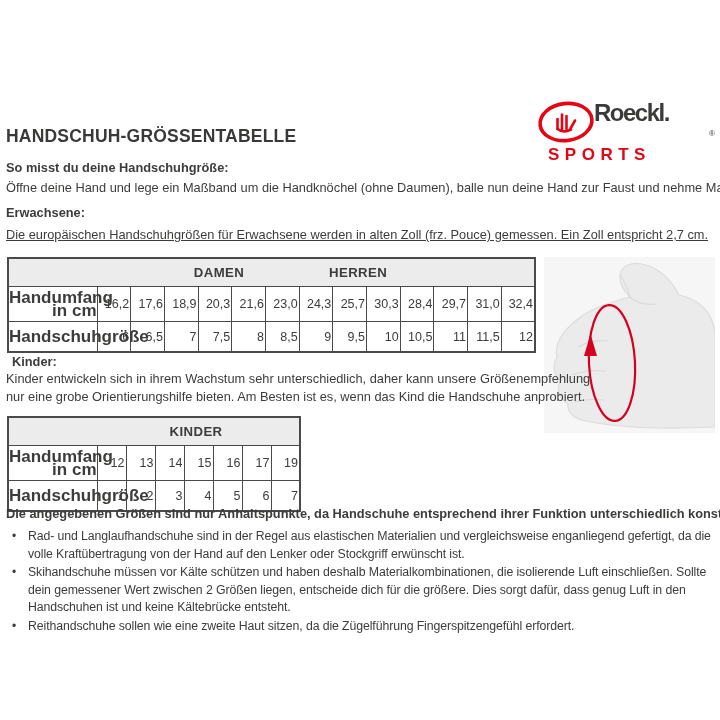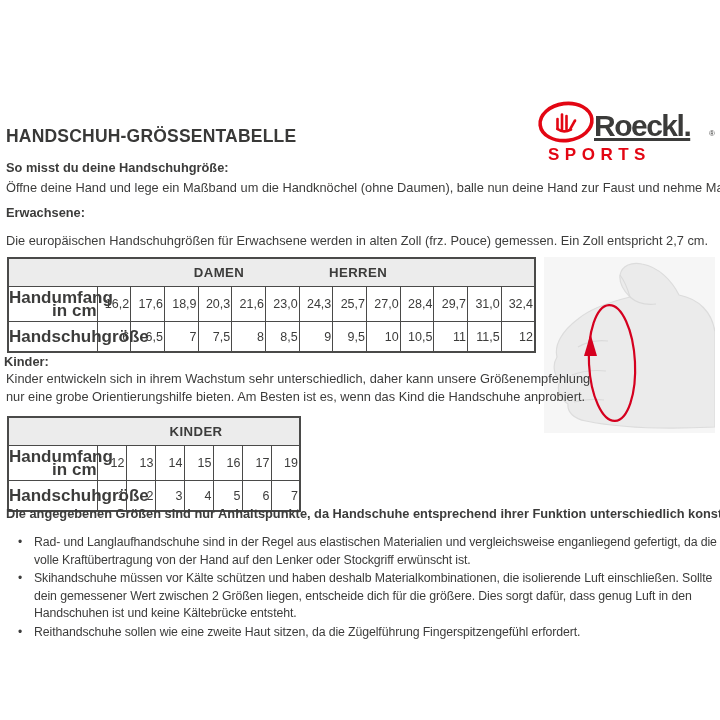--- a/index.html
+++ b/index.html
@@ -6,22 +6,22 @@
   .page {
     position:relative; width:720px; height:720px; background:#ffffff;
     font-family:"Liberation Sans", sans-serif; color:#3c3c3b; overflow:hidden;
   }
   .abs { position:absolute; }
   .nowrap { white-space:nowrap; }
 
   
   .logo { left:537px; top:99px; width:180px; height:64px; }
   .logo-word {
-    position:absolute; left:57px; top:10px; font-size:30px; font-weight:bold;
-    color:#3b3b3a; letter-spacing:-1.5px;text-decoration:underline;
+    position:absolute; left:57px; top:0; font-size:24px; font-weight:bold;
+    color:#3b3b3a; letter-spacing:-1.5px;
   }
   .logo-reg { position:absolute; left:172px; top:30px; font-size:8px; color:#3b3b3a; }
   .logo-sports {
     position:absolute; left:11px; top:46px; font-size:17px; font-weight:bold;
     color:#e30613; letter-spacing:5.5px;
   }
 
   
   .page-title {
     left:6px; top:126px; font-size:17.5px; font-weight:bold; color:#393938;
@@ -52,21 +52,21 @@
   .r-size td.val, .r-size th { height:25px; }
 
   .tbl-adults { left:7px; top:257px; width:529px; }
   .tbl-kids   { left:7px; top:416px; width:294px; }
 
   
   .figure { left:544px; top:257px; width:171px; height:176px; }
 
   
   .notes-heading { left:6px; top:506px; font-size:12.8px; font-weight:bold; white-space:nowrap; }
-  .notes-list { left:7px; top:528px; width:706px; margin:6px; padding:0; list-style:none; }
+  .notes-list { left:7px; top:528px; width:706px; margin:0; padding:0; list-style:none; }
   .notes-list li {
     position:relative; padding-left:21px; font-size:12.3px; line-height:17.5px;
     margin-bottom:1px; letter-spacing:-0.1px;
   }
   .notes-list li::before {
     content:"\2022"; position:absolute; left:5px; top:0; font-size:12px;
   }
 </style>
 </head>
 <body>
@@ -88,21 +88,21 @@
     <span class="logo-reg">®</span>
     <span class="logo-sports">SPORTS</span>
   </div>
 
   <div class="abs page-title nowrap">HANDSCHUH-GRÖSSENTABELLE</div>
 
   <div class="abs h nowrap" style="left:6px; top:160px;">So misst du deine Handschuhgröße:</div>
   <div class="abs p nowrap" style="left:6px; top:180px;">Öffne deine Hand und lege ein Maßband um die Handknöchel (ohne Daumen), balle nun deine Hand zur Faust und nehme Maß.</div>
 
   <div class="abs h nowrap" style="left:6px; top:205px;">Erwachsene:</div>
-  <div class="abs p nowrap" style="left:6px; top:233px;">Die europäischen Handschuhgrößen für Erwachsene werden in alten Zoll (frz. Pouce) gemessen. Ein Zoll entspricht 2,7 cm.</div>
+  <div class="abs p nowrap" style="left:6px; top:227px;text-decoration:underline;">Die europäischen Handschuhgrößen für Erwachsene werden in alten Zoll (frz. Pouce) gemessen. Ein Zoll entspricht 2,7 cm.</div>
 
   <table class="abs sizes tbl-adults">
     <colgroup>
       <col style="width:89px;">
       <col span="13">
     </colgroup>
     <tbody>
       <tr class="grouprow">
         <td colspan="14">
           <span class="group-label" style="left:40%;">DAMEN</span>
@@ -115,21 +115,21 @@
           <span>in cm</span>
         </th>
         <td class="val">16,2</td>
         <td class="val">17,6</td>
         <td class="val">18,9</td>
         <td class="val">20,3</td>
         <td class="val">21,6</td>
         <td class="val">23,0</td>
         <td class="val">24,3</td>
         <td class="val">25,7</td>
-        <td class="val">27,0</td>
+        <td class="val">30,3</td>
         <td class="val">28,4</td>
         <td class="val">29,7</td>
         <td class="val">31,0</td>
         <td class="val">32,4</td>
       </tr>
       <tr class="r-size">
         <th class="rowlabel">Handschuhgröße</th>
         <td class="val">6</td>
         <td class="val">6,5</td>
         <td class="val">7</td>
@@ -166,21 +166,21 @@
         <path d="M28 118 q16 -6 34 -4"></path>
         <path d="M30 145 q14 -4 30 -2"></path>
         <path d="M86 40 q10 9 26 7"></path>
         <path d="M76 18 q6 8 10 22"></path>
       </g>
       <ellipse cx="68" cy="106" rx="23" ry="58" fill="none" stroke="#d5001f" stroke-width="2.2" transform="rotate(-3 68 106)"></ellipse>
       <polygon points="40,99 53,99 46.5,77" fill="#d5001f"></polygon>
     </svg>
   </div>
 
-  <div class="abs h nowrap" style="left:4px; top:354px;text-align:right;">Kinder:</div>
+  <div class="abs h nowrap" style="left:12px; top:354px;text-align:right;">Kinder:</div>
   <div class="abs p nowrap" style="left:6px; top:389px;">nur eine grobe Orientierungshilfe bieten. Am Besten ist es, wenn das Kind die Handschuhe anprobiert.</div>
   <div class="abs p nowrap" style="left:6px; top:371px;">Kinder entwickeln sich in ihrem Wachstum sehr unterschiedlich, daher kann unsere Größenempfehlung</div>
 
   <table class="abs sizes tbl-kids">
     <colgroup>
       <col style="width:89px;">
       <col span="7">
     </colgroup>
     <tbody>
       <tr class="grouprow">

